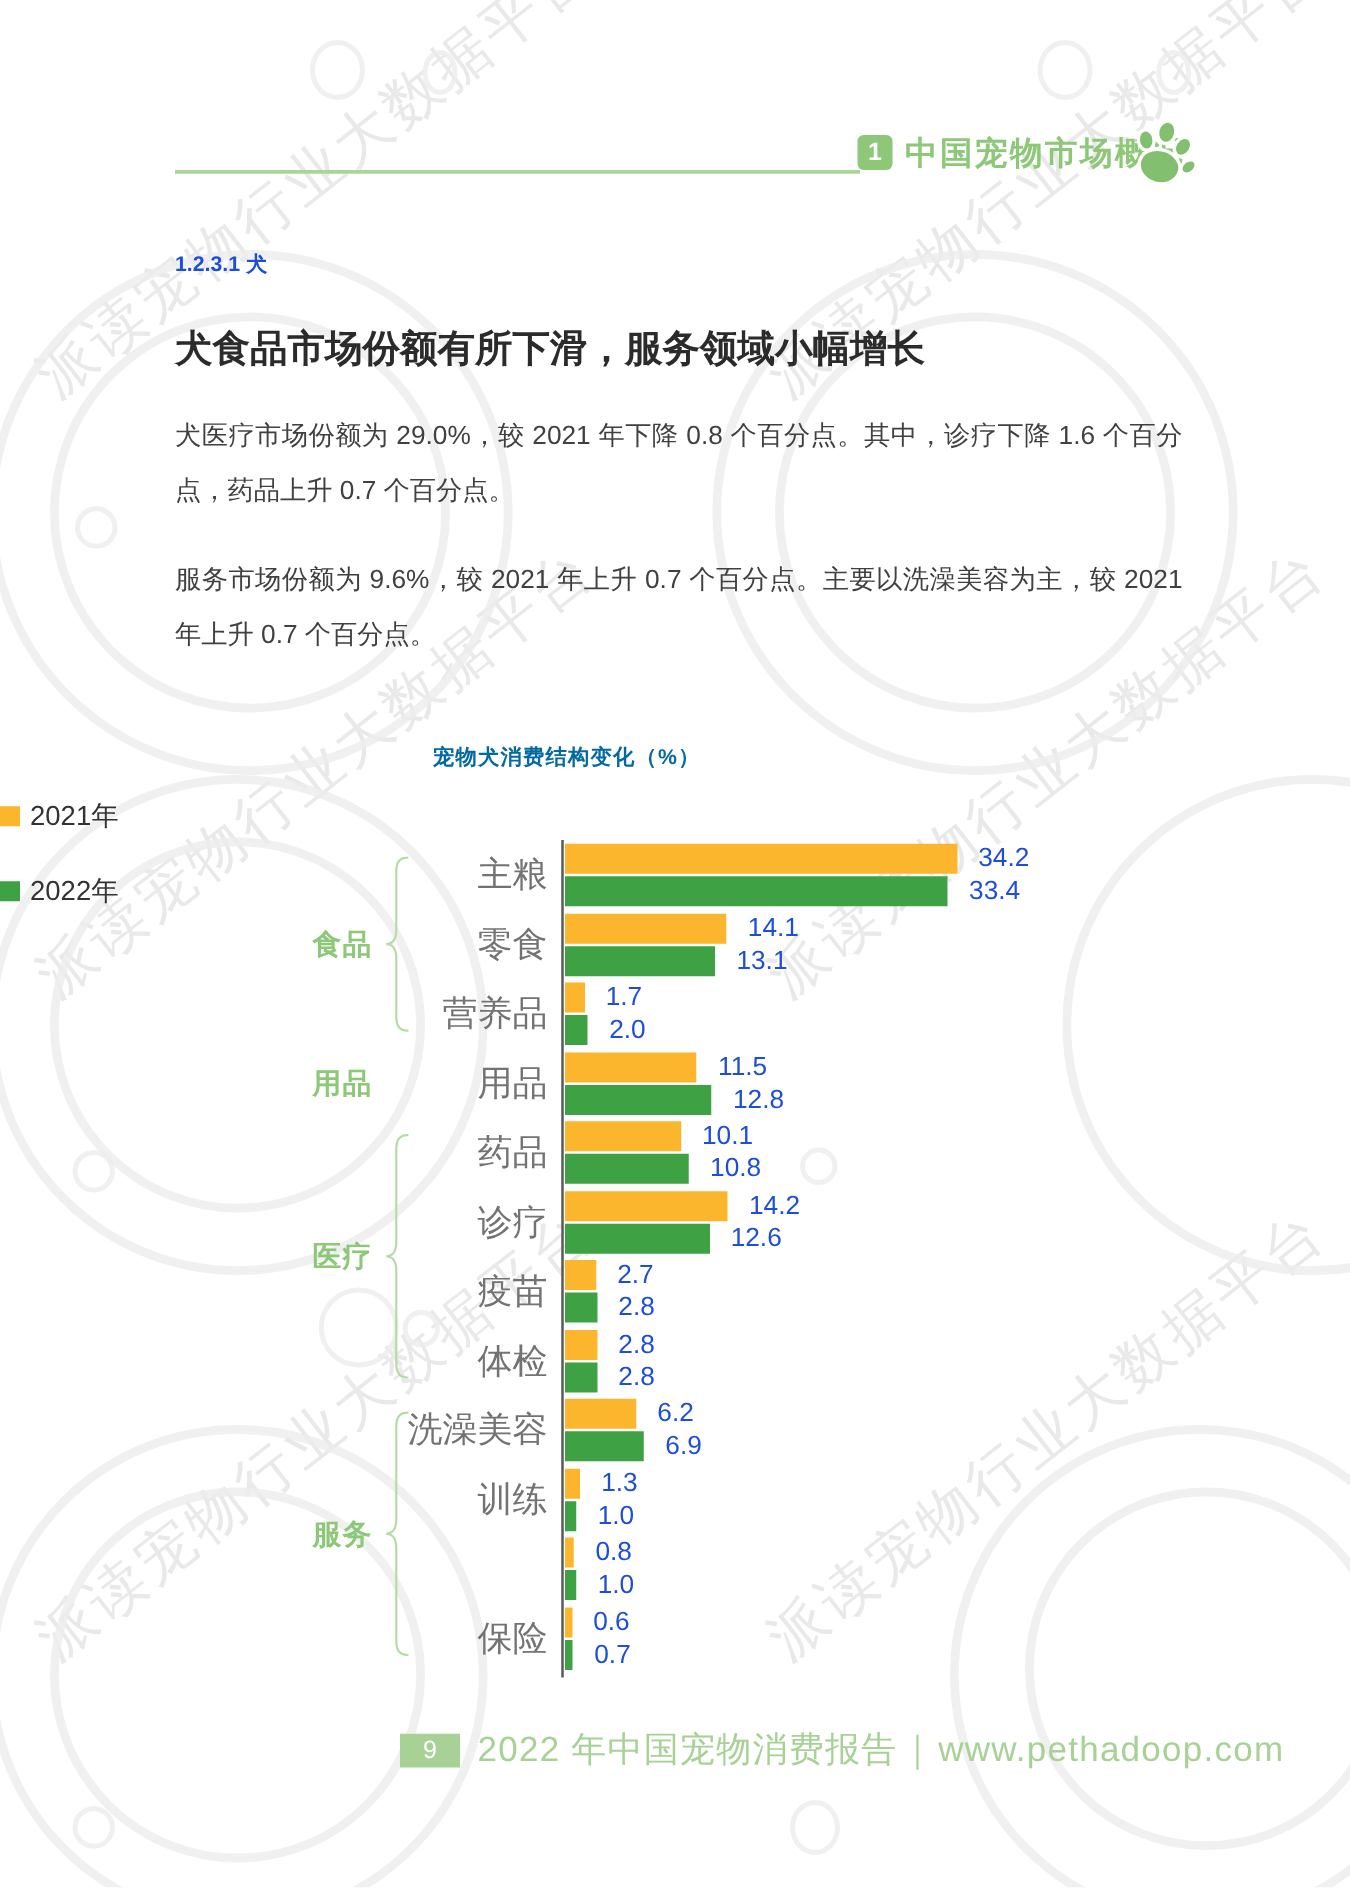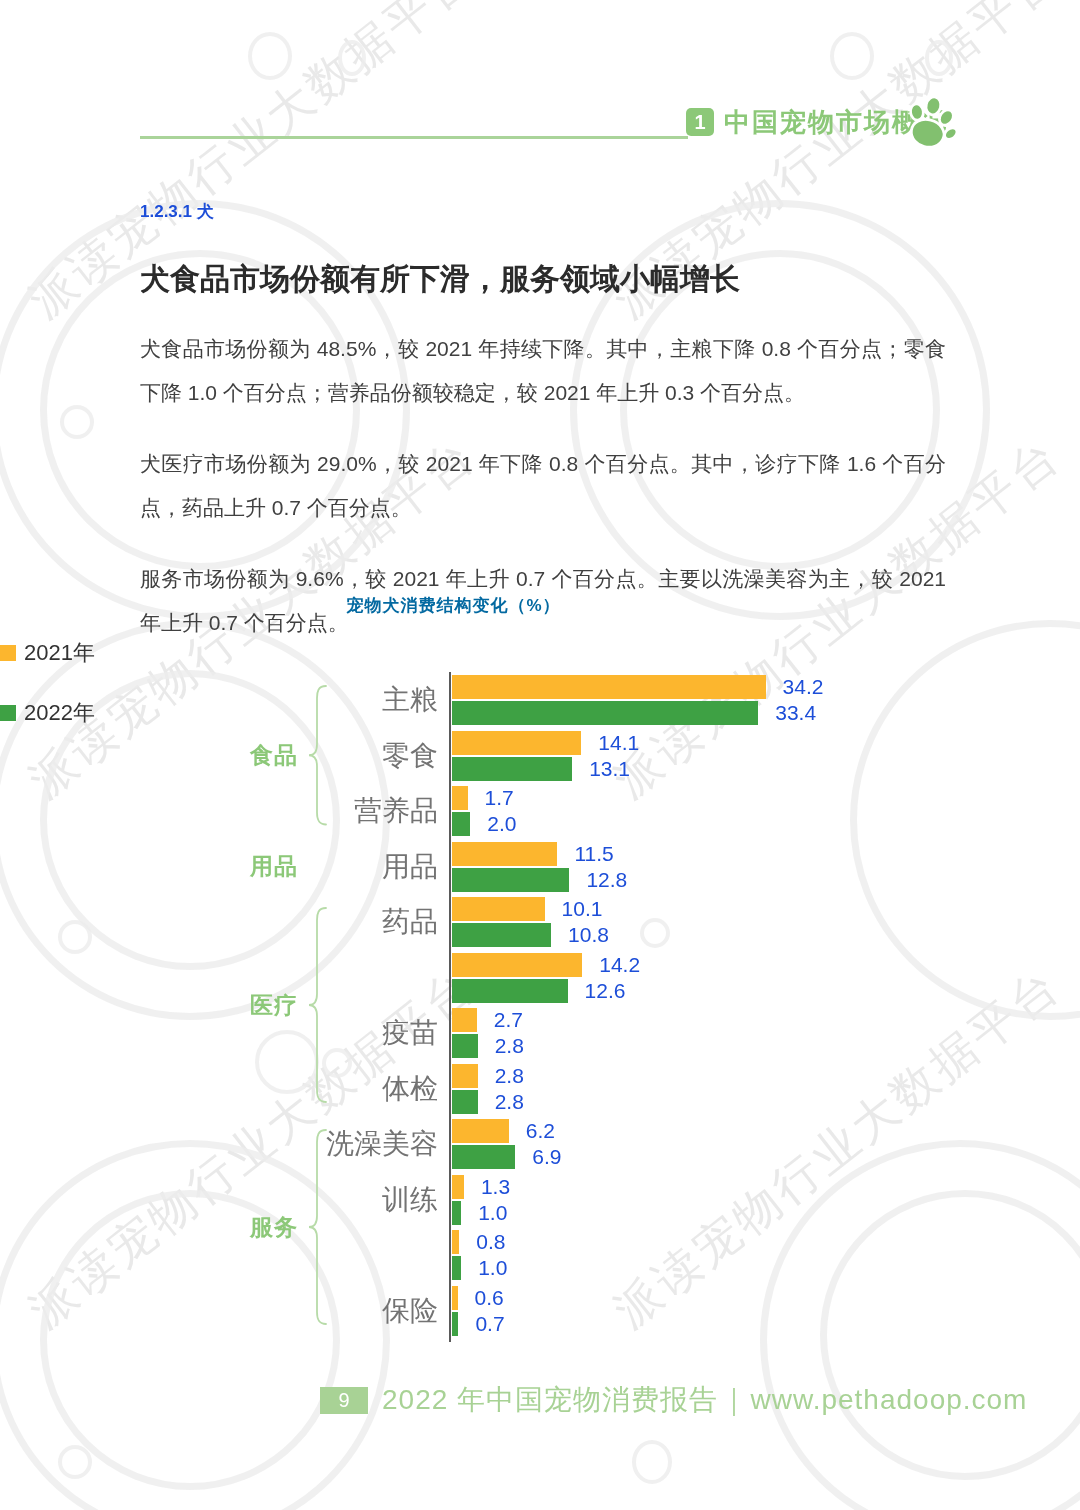--- a/index.html
+++ b/index.html
@@ -110,21 +110,20 @@
         <ellipse cx="30" cy="13" rx="8" ry="10"></ellipse>
         <ellipse cx="47" cy="22" rx="7" ry="9" transform="rotate(20 47 22)"></ellipse>
         <ellipse cx="56" cy="38" rx="5.5" ry="7.5" transform="rotate(38 56 38)"></ellipse>
         <path d="M31 29 C42 29 51 37 49 46 C47 55 39 59 31 59 C23 59 14 54 13 45 C12 36 20 29 31 29 Z"></path>
       </g>
     </svg>
 
     <div class="section">
       <div class="sec-title">1.2.3.1 犬</div>
       <div class="sec-subtitle">犬食品市场份额有所下滑，服务领域小幅增长</div>
-      <p class="para">犬食品市场份额为 48.5%，较 2021 年持续下降。其中，主粮下降 0.8 个百分点；零食下降 1.0 个百分点；营养品份额较稳定，较 2021 年上升 0.3 个百分点。</p>
       <p class="para">犬医疗市场份额为 29.0%，较 2021 年下降 0.8 个百分点。其中，诊疗下降 1.6 个百分点，药品上升 0.7 个百分点。</p>
       <p class="para">服务市场份额为 9.6%，较 2021 年上升 0.7 个百分点。主要以洗澡美容为主，较 2021 年上升 0.7 个百分点。</p>
     </div>
 
     <div class="chart-title">宠物犬消费结构变化（%）</div>
     <div class="legend">
       <div class="legend-item">
         <span class="swatch" style="background: rgb(252, 182, 46);"></span>
         <span>2021年</span>
       </div>
@@ -217,20 +216,21 @@
               <div class="bar" style="width: 92.617px; background: rgb(252, 182, 46);"></div>
               <span class="val">10.1</span>
             </div>
             <div class="barline">
               <div class="bar" style="width: 99.036px; background: rgb(62, 161, 68);"></div>
               <span class="val">10.8</span>
             </div>
           </div>
         </div>
         <div class="chart-row">
+          <div class="cat-label">诊疗</div>
           <div class="bars">
             <div class="barline">
               <div class="bar" style="width: 130.214px; background: rgb(252, 182, 46);"></div>
               <span class="val">14.2</span>
             </div>
             <div class="barline">
               <div class="bar" style="width: 115.542px; background: rgb(62, 161, 68);"></div>
               <span class="val">12.6</span>
             </div>
           </div>

